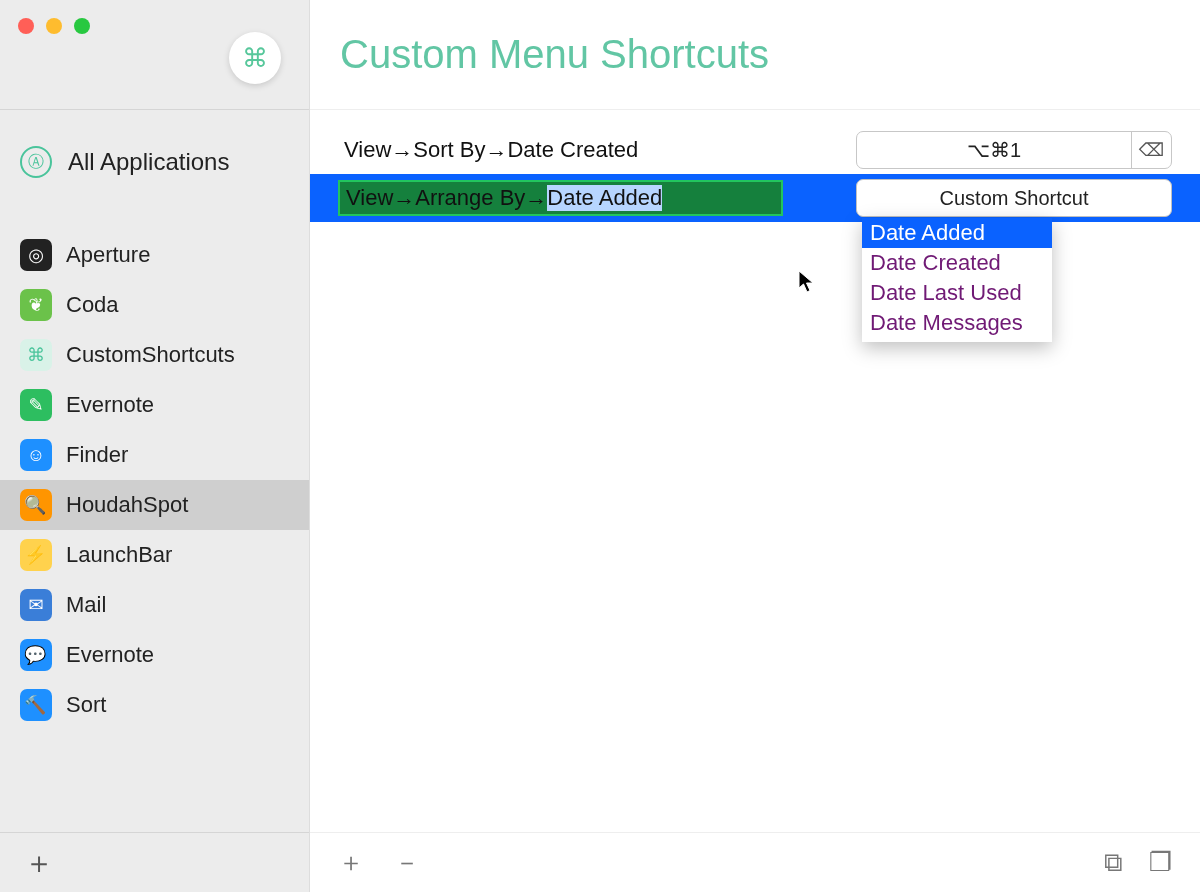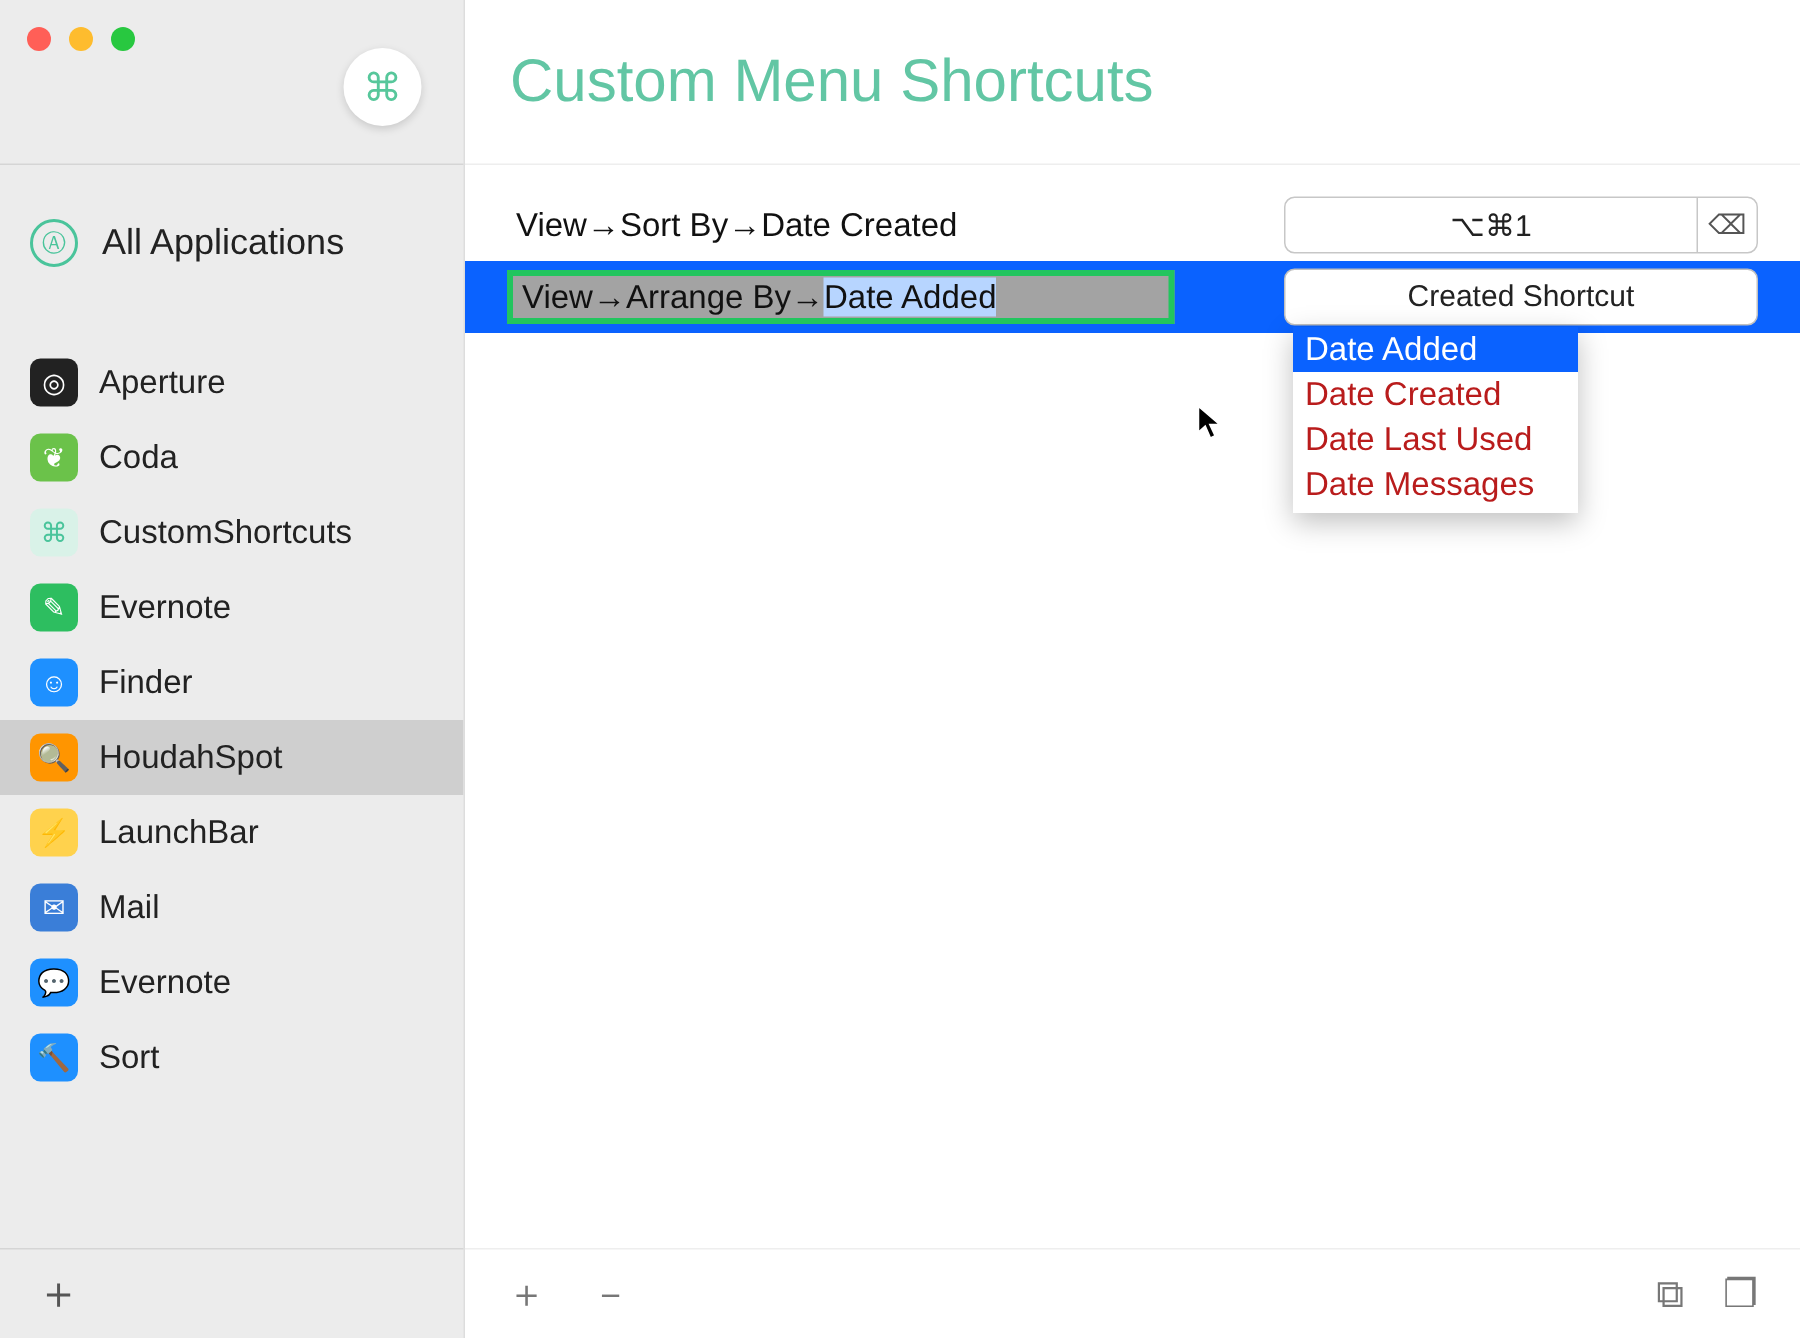--- a/index.html
+++ b/index.html
@@ -23,28 +23,28 @@
   .sidebar-footer { height:60px; border-top:1px solid #d5d5d5; display:flex; align-items:center; padding:0 24px; }
   .plus-btn { font-size:30px; color:#555; line-height:1; cursor:pointer; }
 
   .main { flex:1; display:flex; flex-direction:column; position:relative; }
   .main-header { height:110px; border-bottom:1px solid #eee; display:flex; align-items:center; padding:12px 30px; }
   .page-title { font-size:40px; font-weight:500; color:#62c6a4; }
   .rows { position:relative; }
   .row { display:flex; align-items:center; height:48px; padding:0 28px; }
   .row.selected { background:#0a62ff; }
   .menu-path-field { flex:0 0 445px; height:36px; font-size:22px; padding:0 6px; color:#111; display:flex; align-items:center; }
-  .row.selected .menu-path-field { background:#a3a3a3; border:4px solid #22c55e; }
+  .row.selected .menu-path-field { background:#15803d; border:2px solid #22c55e; }
   .shortcut-box { margin-left:auto; width:316px; height:38px; border:1px solid #c7c7c7; border-radius:7px; display:flex; align-items:center; background:#fff; }
   .shortcut-display { flex:1; text-align:center; font-size:20px; color:#222; }
   .shortcut-clear { width:40px; border-left:1px solid #c7c7c7; height:100%; display:flex; align-items:center; justify-content:center; color:#555; font-size:18px; }
   .record-btn { margin-left:auto; width:316px; height:38px; border:1px solid #c0c0c0; border-radius:7px; background:#fff; font-size:20px; color:#222; display:flex; align-items:center; justify-content:center; }
 
   .autocomplete { position:absolute; top:218px; left:552px; width:190px; background:#fff; box-shadow:0 6px 18px rgba(0,0,0,0.25); padding-bottom:4px; z-index:50; }
-  .ac-item { font-size:22px; padding:2px 8px; color:#b91c1c; }
+  .ac-item { font-size:22px; padding:2px 8px; color:#701a75; }
   .ac-item.hl { background:#0a62ff; color:#fff; }
 
   .main-footer { position:absolute; bottom:0; left:0; right:0; height:60px; border-top:1px solid #eee; display:flex; align-items:center; padding:0 28px; gap:30px; }
   .main-footer .right { margin-left:auto; display:flex; gap:26px; }
   .footer-icon { font-size:26px; color:#777; }
 
   .cursor { position:absolute; top:270px; left:488px; font-size:22px; color:#000; z-index:60; pointer-events:none; }
 
   .hl-text { background:#b7d5ff; }
 </style>
@@ -138,21 +138,21 @@
           </span>
         </div>
       </div>
 
       <div class="row selected">
         <div class="menu-path-field">
           <span>View→Arrange By→</span>
             <span class="hl-text">Date Added</span>
         </div>
         <div class="record-btn">
-          <span>Created Shortcut</span>
+          <span>Custom Shortcut</span>
         </div>
       </div>
 
     </div>
 
     <div class="autocomplete">
       <div class="ac-item hl">Date Added</div>
       <div class="ac-item">Date Created</div>
       <div class="ac-item">Date Last Used</div>
       <div class="ac-item">Date Messages</div>

